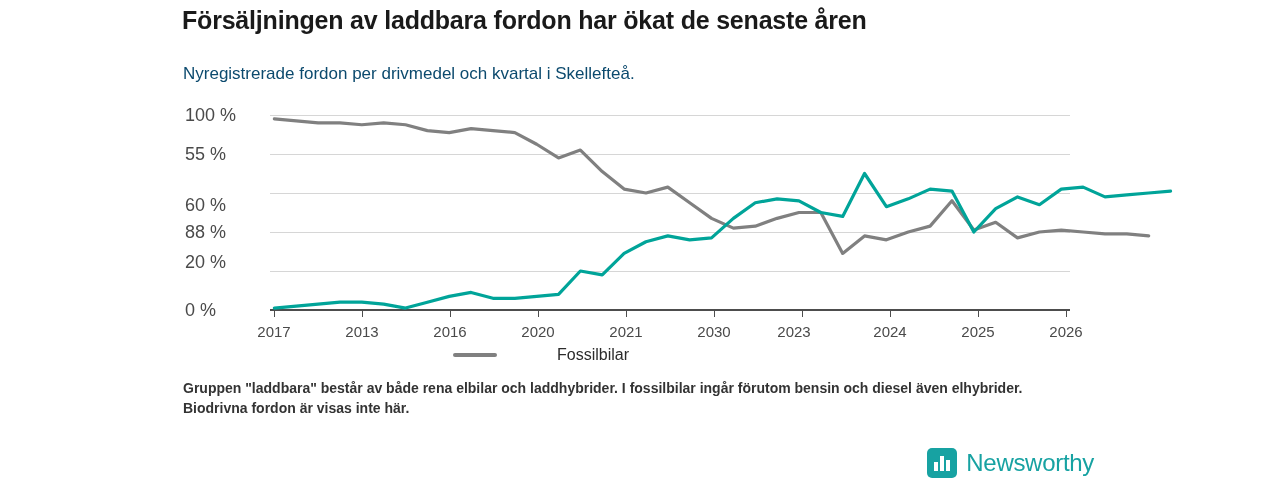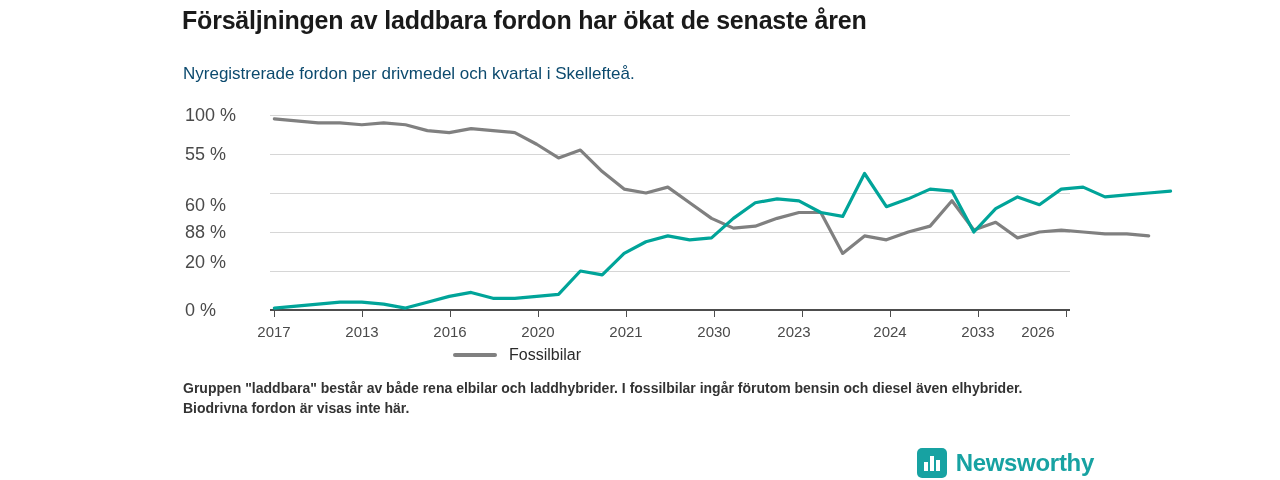--- a/index.html
+++ b/index.html
@@ -119,20 +119,21 @@
     position: absolute;
     left: 270px;
     top: 236px;
     font-size: 16px;
     color: #2b2b2b;
   }
   .legend-row {
     display: flex;
     align-items: center;
     height: 28px;
+    gap: 48px;
   }
   .legend-swatch {
     width: 44px;
     height: 4px;
     margin-right: 12px;
     border-radius: 2px;
   }
   .footnote {
     position: absolute;
     left: 183px;
@@ -164,21 +165,21 @@
     bottom: 7px;
     width: 4px;
     background: #ffffff;
     display: block;
   }
   .brand-mark i.b1 { left: 7px;  height: 9px; }
   .brand-mark i.b2 { left: 13px; height: 15px; }
   .brand-mark i.b3 { left: 19px; height: 11px; }
   .brand-name {
     font-size: 24px;
-    font-weight: bold;
+    font-weight: normal;
     color: #17a2a2;
     letter-spacing: -0.3px;
   }
 </style>
 </head>
 <body>
 
 <div class="page">
 
   <div class="headline">Försäljningen av laddbara fordon har ökat de senaste åren</div>
@@ -219,23 +220,23 @@
       <div class="xtick" style="left:268px">2020</div>
       <div class="tickmark" style="left:356px"></div>
       <div class="xtick" style="left:356px">2021</div>
       <div class="tickmark" style="left:444px"></div>
       <div class="xtick" style="left:444px">2030</div>
       <div class="tickmark" style="left:532px"></div>
       <div class="xtick" style="left:524px">2023</div>
       <div class="tickmark" style="left:620px"></div>
       <div class="xtick" style="left:620px">2024</div>
       <div class="tickmark" style="left:708px"></div>
-      <div class="xtick" style="left:708px">2033</div>
+      <div class="xtick" style="left:708px">2025</div>
       <div class="tickmark" style="left:796px"></div>
-      <div class="xtick" style="left:768px">2026</div>
+      <div class="xtick" style="left:796px">2026</div>
     </div>
 
     <div class="legend">
       <div class="legend-row">
         <span class="legend-swatch" style="background:#808080"></span>
         <span>Fossilbilar</span>
       </div>
     </div>
 
   </div>

